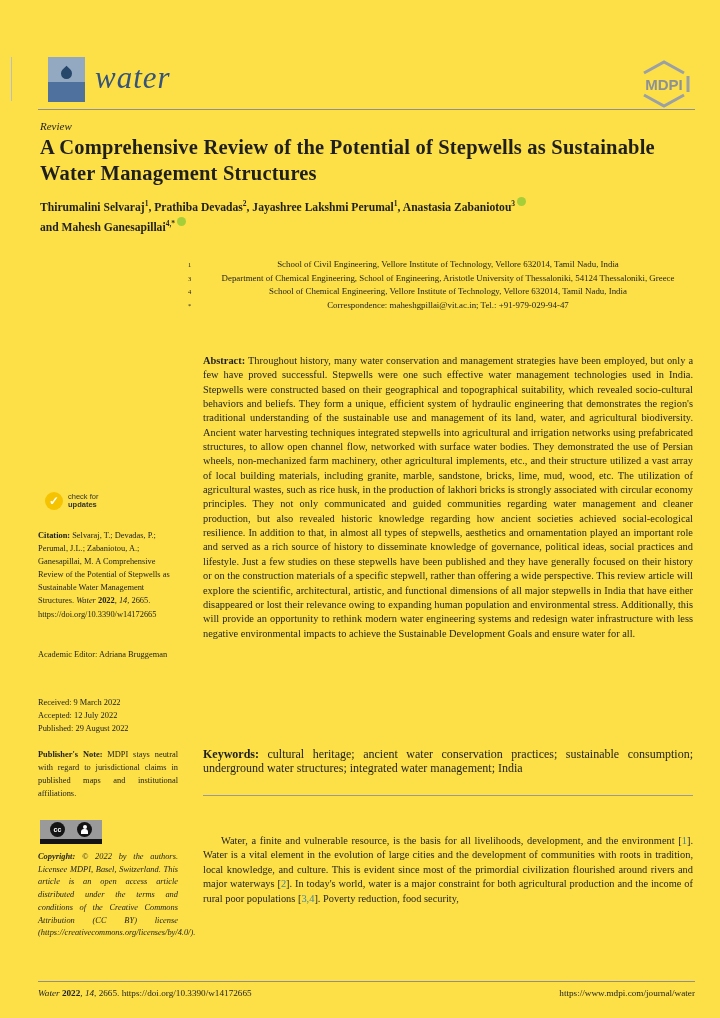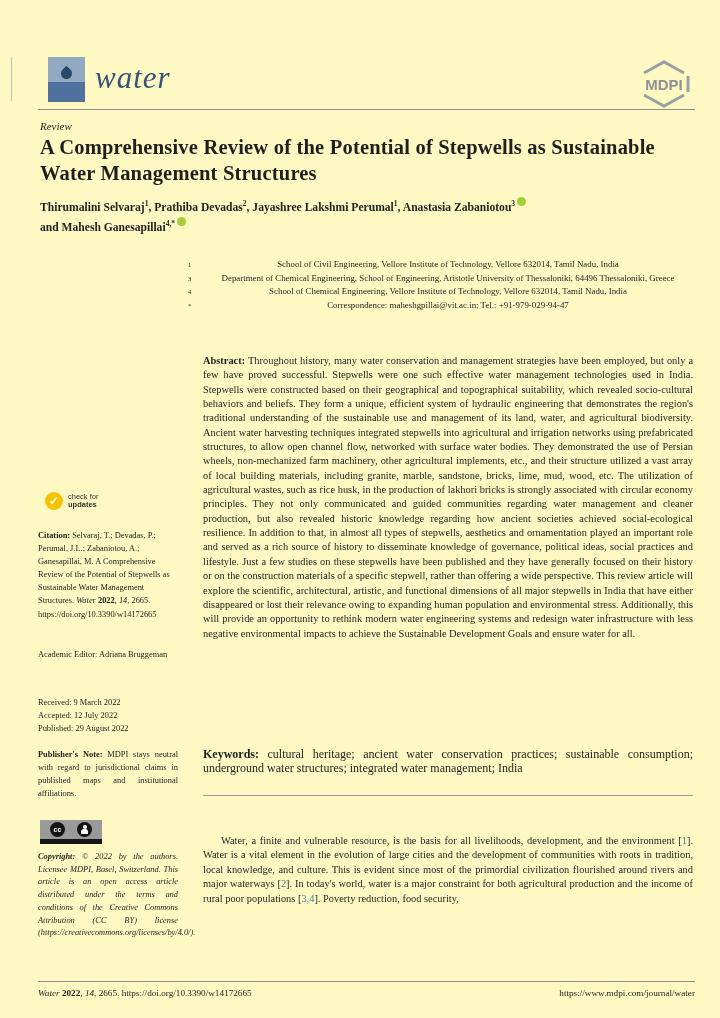--- a/index.html
+++ b/index.html
@@ -1,16 +1,16 @@
 <!DOCTYPE html>
 <html><head>
 <meta charset="utf-8">
 <style>
   html,body{margin:0;padding:0;background:#e8e8e8;}
-  .page{position:relative;width:720px;height:1018px;background:#fef9c3;margin:0 auto;
+  .page{position:relative;width:720px;height:1018px;background:#fde047;margin:0 auto;
         font-family:"Liberation Serif","DejaVu Serif",serif;color:#1f1f1f;overflow:hidden;}
   .abs{position:absolute;}
   
   .crop-mark{left:11px;top:57px;width:1px;height:44px;background:#b9bfc6;}
   .logo-square{left:48px;top:57px;width:37px;height:45px;}
   .logo-top{width:100%;height:55%;background:#93a9c1;}
   .logo-bottom{width:100%;height:45%;background:#4e729d;}
   .droplet{position:absolute;left:13px;top:11px;width:11px;height:11px;background:#27476b;
            border-radius:0 50% 50% 50%;transform:rotate(45deg);}
   .journal-name{left:95px;top:60px;font-size:31px;font-style:italic;color:#36547a;letter-spacing:1px;}
@@ -97,21 +97,21 @@
     </div>
   </div>
 
   <div class="abs affiliations">
     <div class="aff-row">
       <span class="aff-marker">1</span>
       <span class="aff-text">School of Civil Engineering, Vellore Institute of Technology, Vellore 632014, Tamil Nadu, India</span>
     </div>
     <div class="aff-row">
       <span class="aff-marker">3</span>
-      <span class="aff-text">Department of Chemical Engineering, School of Engineering, Aristotle University of Thessaloniki, 64496 Thessaloniki, Greece</span>
+      <span class="aff-text">Department of Chemical Engineering, School of Engineering, Aristotle University of Thessaloniki, 54124 Thessaloniki, Greece</span>
     </div>
     <div class="aff-row">
       <span class="aff-marker">4</span>
       <span class="aff-text">School of Chemical Engineering, Vellore Institute of Technology, Vellore 632014, Tamil Nadu, India</span>
     </div>
     <div class="aff-row">
       <span class="aff-marker">*</span>
       <span class="aff-text">Correspondence: maheshgpillai@vit.ac.in; Tel.: +91-979-029-94-47</span>
     </div>
   </div>

